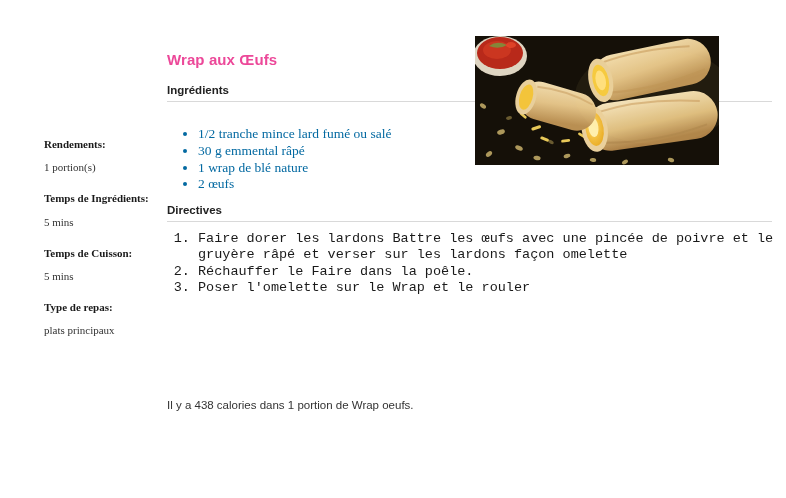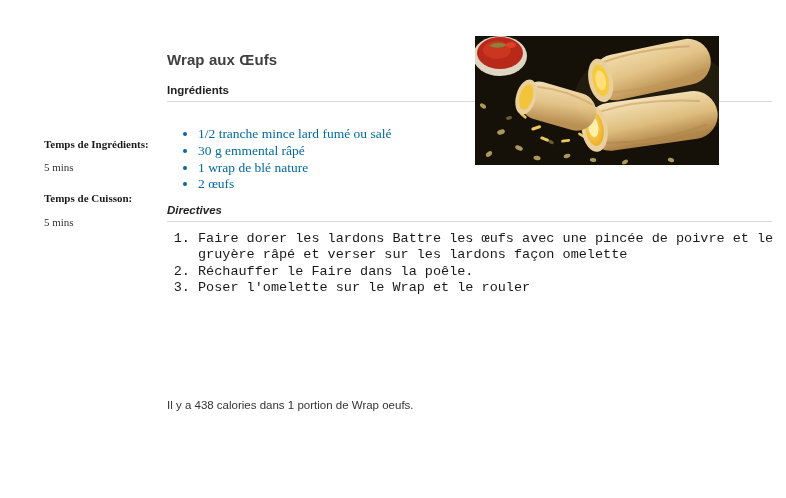--- a/index.html
+++ b/index.html
@@ -55,38 +55,38 @@
     width: 605px;
   }
 
   .recipe-title {
     position: absolute;
     left: 0;
     top: 51px;
     font-family: "Liberation Sans", sans-serif;
     font-size: 15px;
     font-weight: bold;
-    color: #404040;
+    color: #ec4899;
     letter-spacing: 0.1px;
   }
 
   .section-head {
     position: absolute;
     left: 0;
     width: 605px;
     font-family: "Liberation Sans", sans-serif;
     font-size: 11.5px;
     font-weight: bold;
     color: #222222;
     padding-bottom: 5px;
     border-bottom: 1px solid #d9d9d9;
     box-sizing: border-box;
   }
   #ingredients-head { top: 84px; }
-  #directives-head  { top: 204px; font-style: italic; }
+  #directives-head  { top: 204px; }
 
   ul.ingredients {
     position: absolute;
     left: 0;
     top: 126px;
     margin: 0;
     padding-left: 31px;
     list-style-type: disc;
     font-family: "Liberation Serif", serif;
     font-size: 13.5px;
@@ -135,26 +135,34 @@
   }
   .photo svg { display: block; }
 </style>
 </head>
 <body>
 
 <div class="page">
 
   <div class="meta">
     <div class="meta-block">
+      <div class="meta-label">Rendements:</div>
+      <div class="meta-value">1 portion(s)</div>
+    </div>
+    <div class="meta-block">
       <div class="meta-label">Temps de Ingrédients:</div>
       <div class="meta-value">5 mins</div>
     </div>
     <div class="meta-block">
       <div class="meta-label">Temps de Cuisson:</div>
       <div class="meta-value">5 mins</div>
+    </div>
+    <div class="meta-block">
+      <div class="meta-label">Type de repas:</div>
+      <div class="meta-value">plats principaux</div>
     </div>
   </div>
 
   <div class="main">
 
     <div class="recipe-title">Wrap aux Œufs</div>
 
     <div class="section-head" id="ingredients-head">Ingrédients</div>
 
     <ul class="ingredients">

